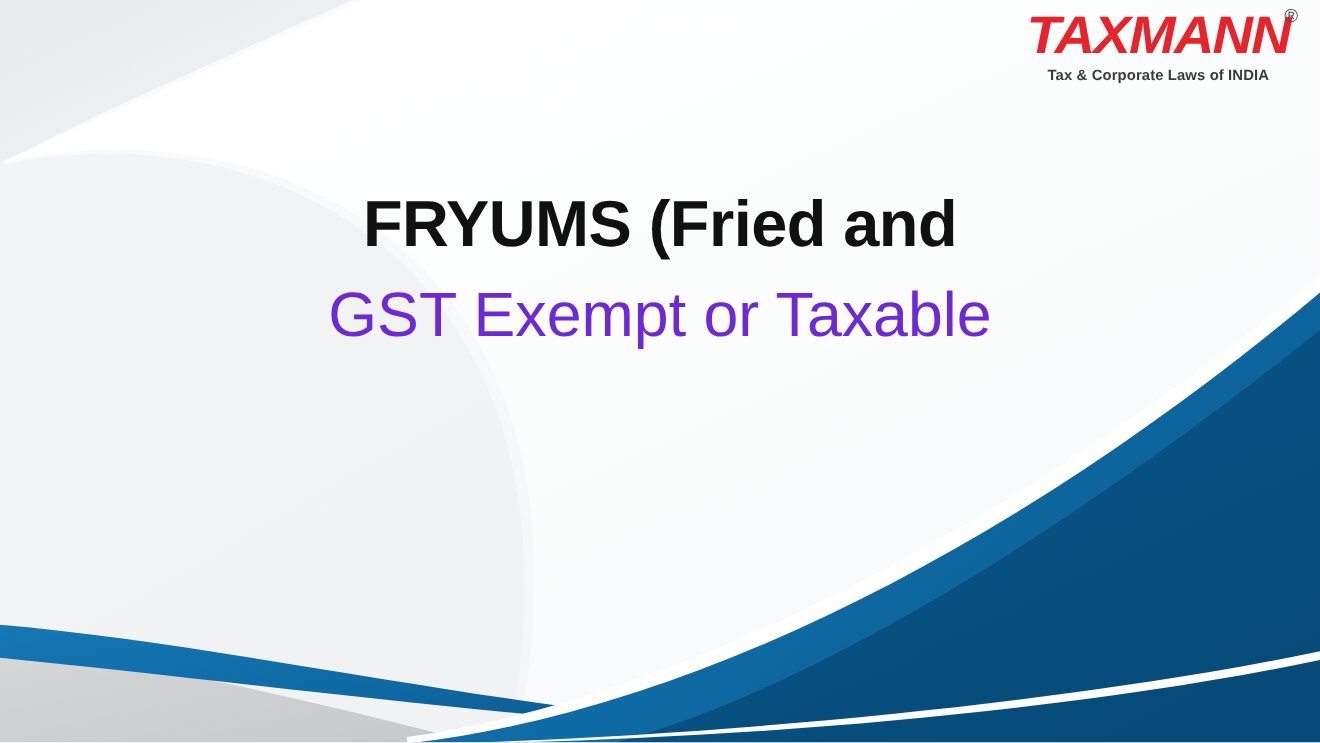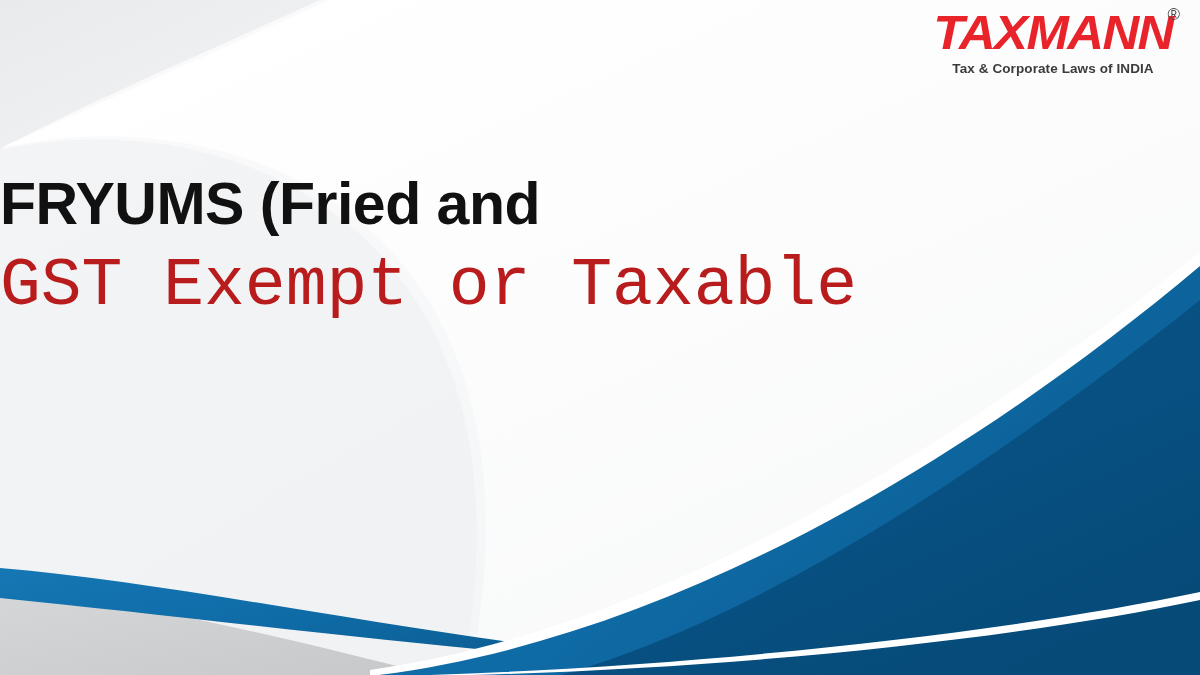--- a/index.html
+++ b/index.html
@@ -68,42 +68,43 @@
     color: #3b3b3b;
     letter-spacing: 0.1px;
     white-space: nowrap;
   }
   
   #headline {
     position: absolute;
     left: 0;
     top: 163px;
     width: 1200px;
+    text-align: center;
     z-index: 4;
     color: #111111;
   }
   .headline-line {
     display: block;
     white-space: nowrap;
   }
   .headline-strong {
     font-family: "Liberation Sans", sans-serif;
     font-weight: bold;
     font-size: 59px;
     line-height: 82px;
     letter-spacing: -0.5px;
     color: #111111;
   }
   .headline-light {
-    font-family: Liberation Mono, monospace;
+    font-family: Liberation Sans, sans-serif;
     font-weight: normal;
-    font-size: 68px;
+    font-size: 57px;
     line-height: 82px;
     letter-spacing: 0px;
-    color: #b91c1c;
+    color: #6d28d9;
   }
 </style>
 </head>
 <body>
 
 <div id="banner">
 
   <svg id="bg-art" viewBox="0 0 1200 675" preserveAspectRatio="none">
     <defs>
       <linearGradient id="gradBgMain" x1="0" y1="0" x2="1" y2="1">

